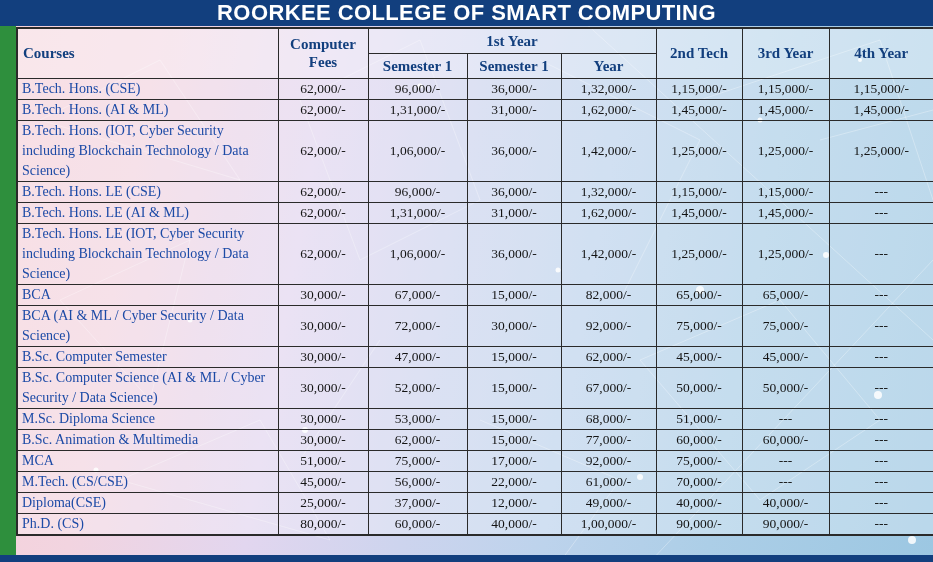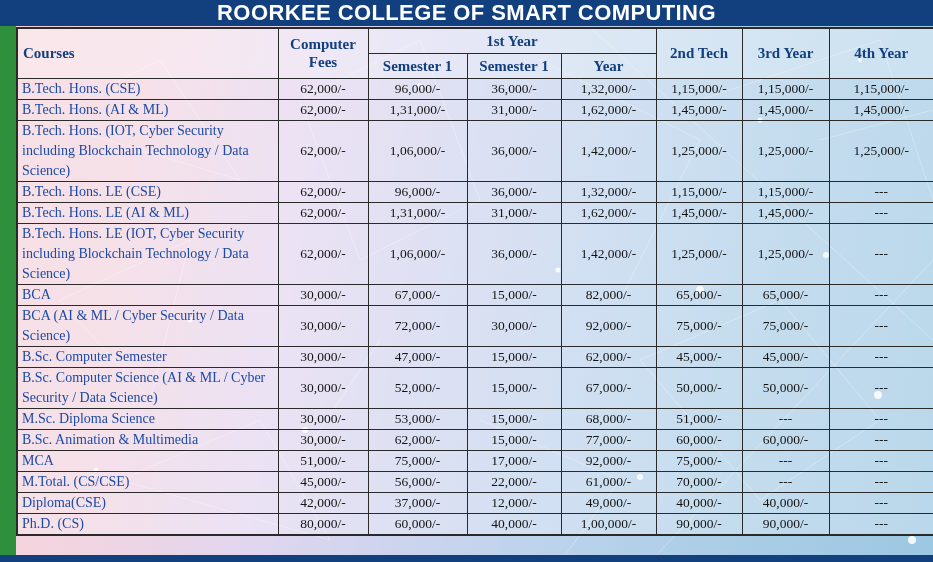--- a/index.html
+++ b/index.html
@@ -248,32 +248,32 @@
             <td class="course">MCA</td>
             <td>51,000/-</td>
             <td>75,000/-</td>
             <td>17,000/-</td>
             <td class="total">92,000/-</td>
             <td>75,000/-</td>
             <td>---</td>
             <td>---</td>
           </tr>
           <tr class="single">
-            <td class="course">M.Total. (CS/CSE)</td>
+            <td class="course">M.Tech. (CS/CSE)</td>
             <td>45,000/-</td>
             <td>56,000/-</td>
             <td>22,000/-</td>
             <td class="total">61,000/-</td>
             <td>70,000/-</td>
             <td>---</td>
             <td>---</td>
           </tr>
           <tr class="single">
             <td class="course">Diploma(CSE)</td>
-            <td>42,000/-</td>
+            <td>25,000/-</td>
             <td>37,000/-</td>
             <td>12,000/-</td>
             <td class="total">49,000/-</td>
             <td>40,000/-</td>
             <td>40,000/-</td>
             <td>---</td>
           </tr>
           <tr class="single">
             <td class="course">Ph.D. (CS)</td>
             <td>80,000/-</td>

